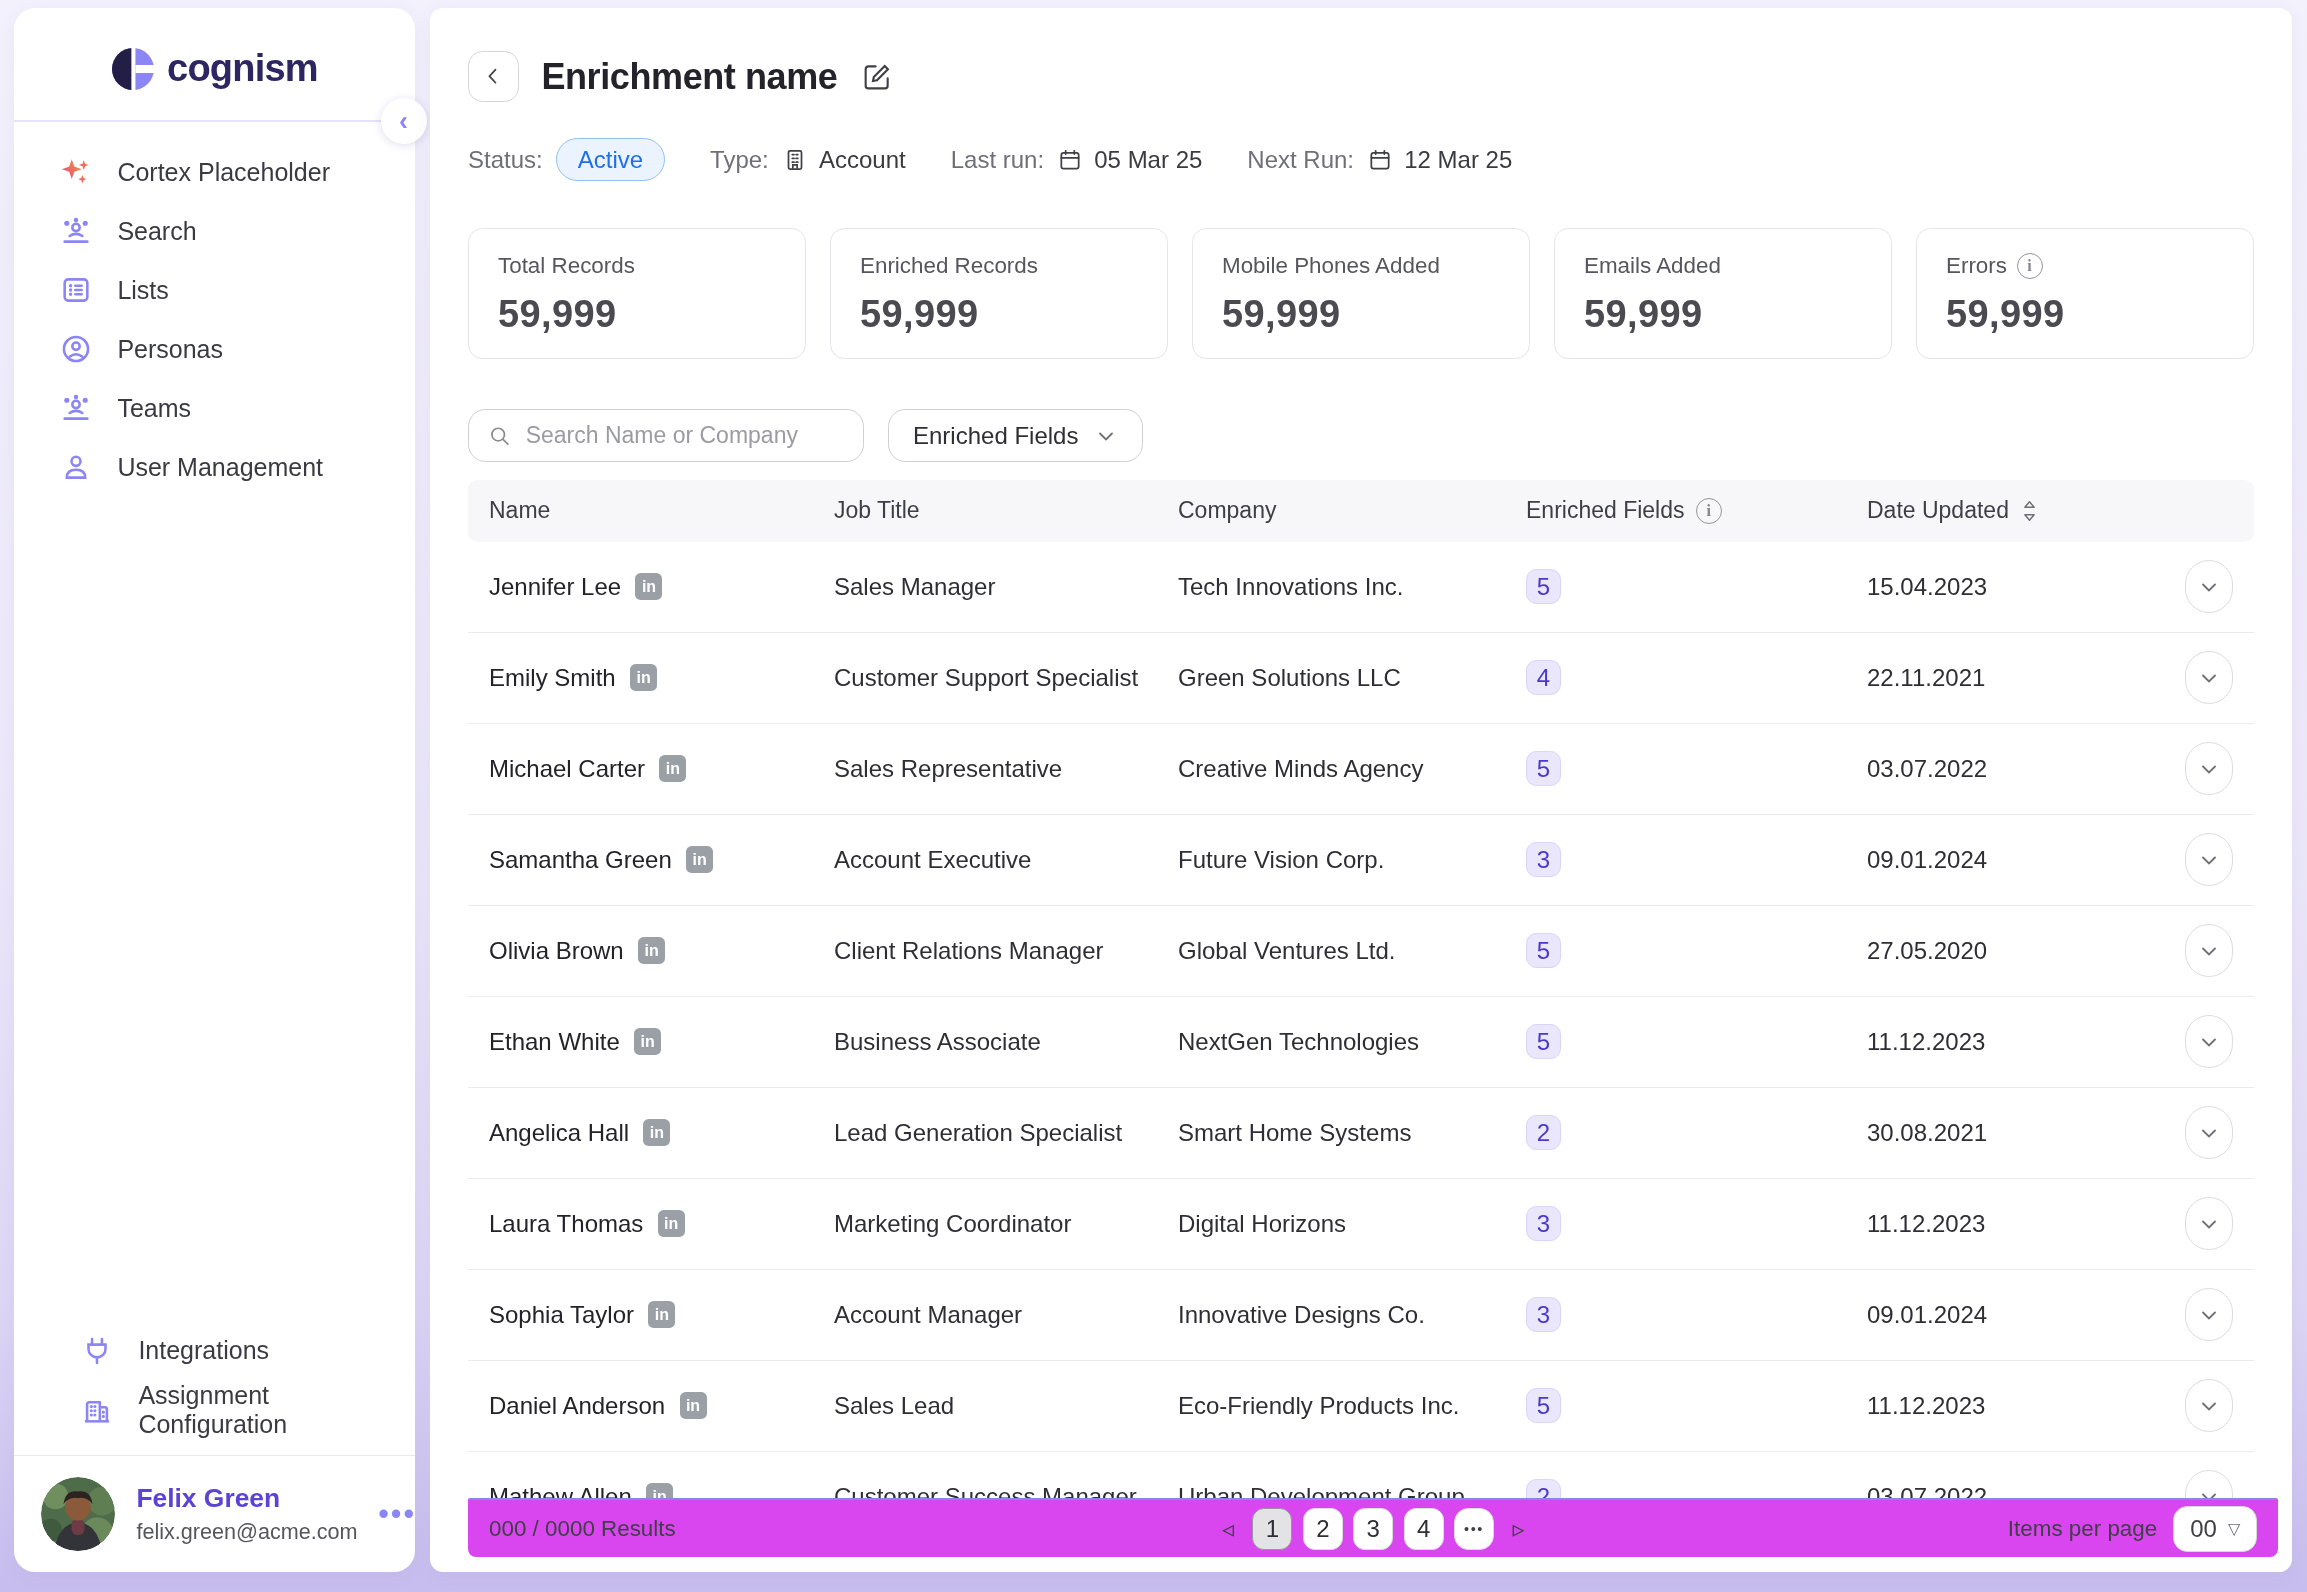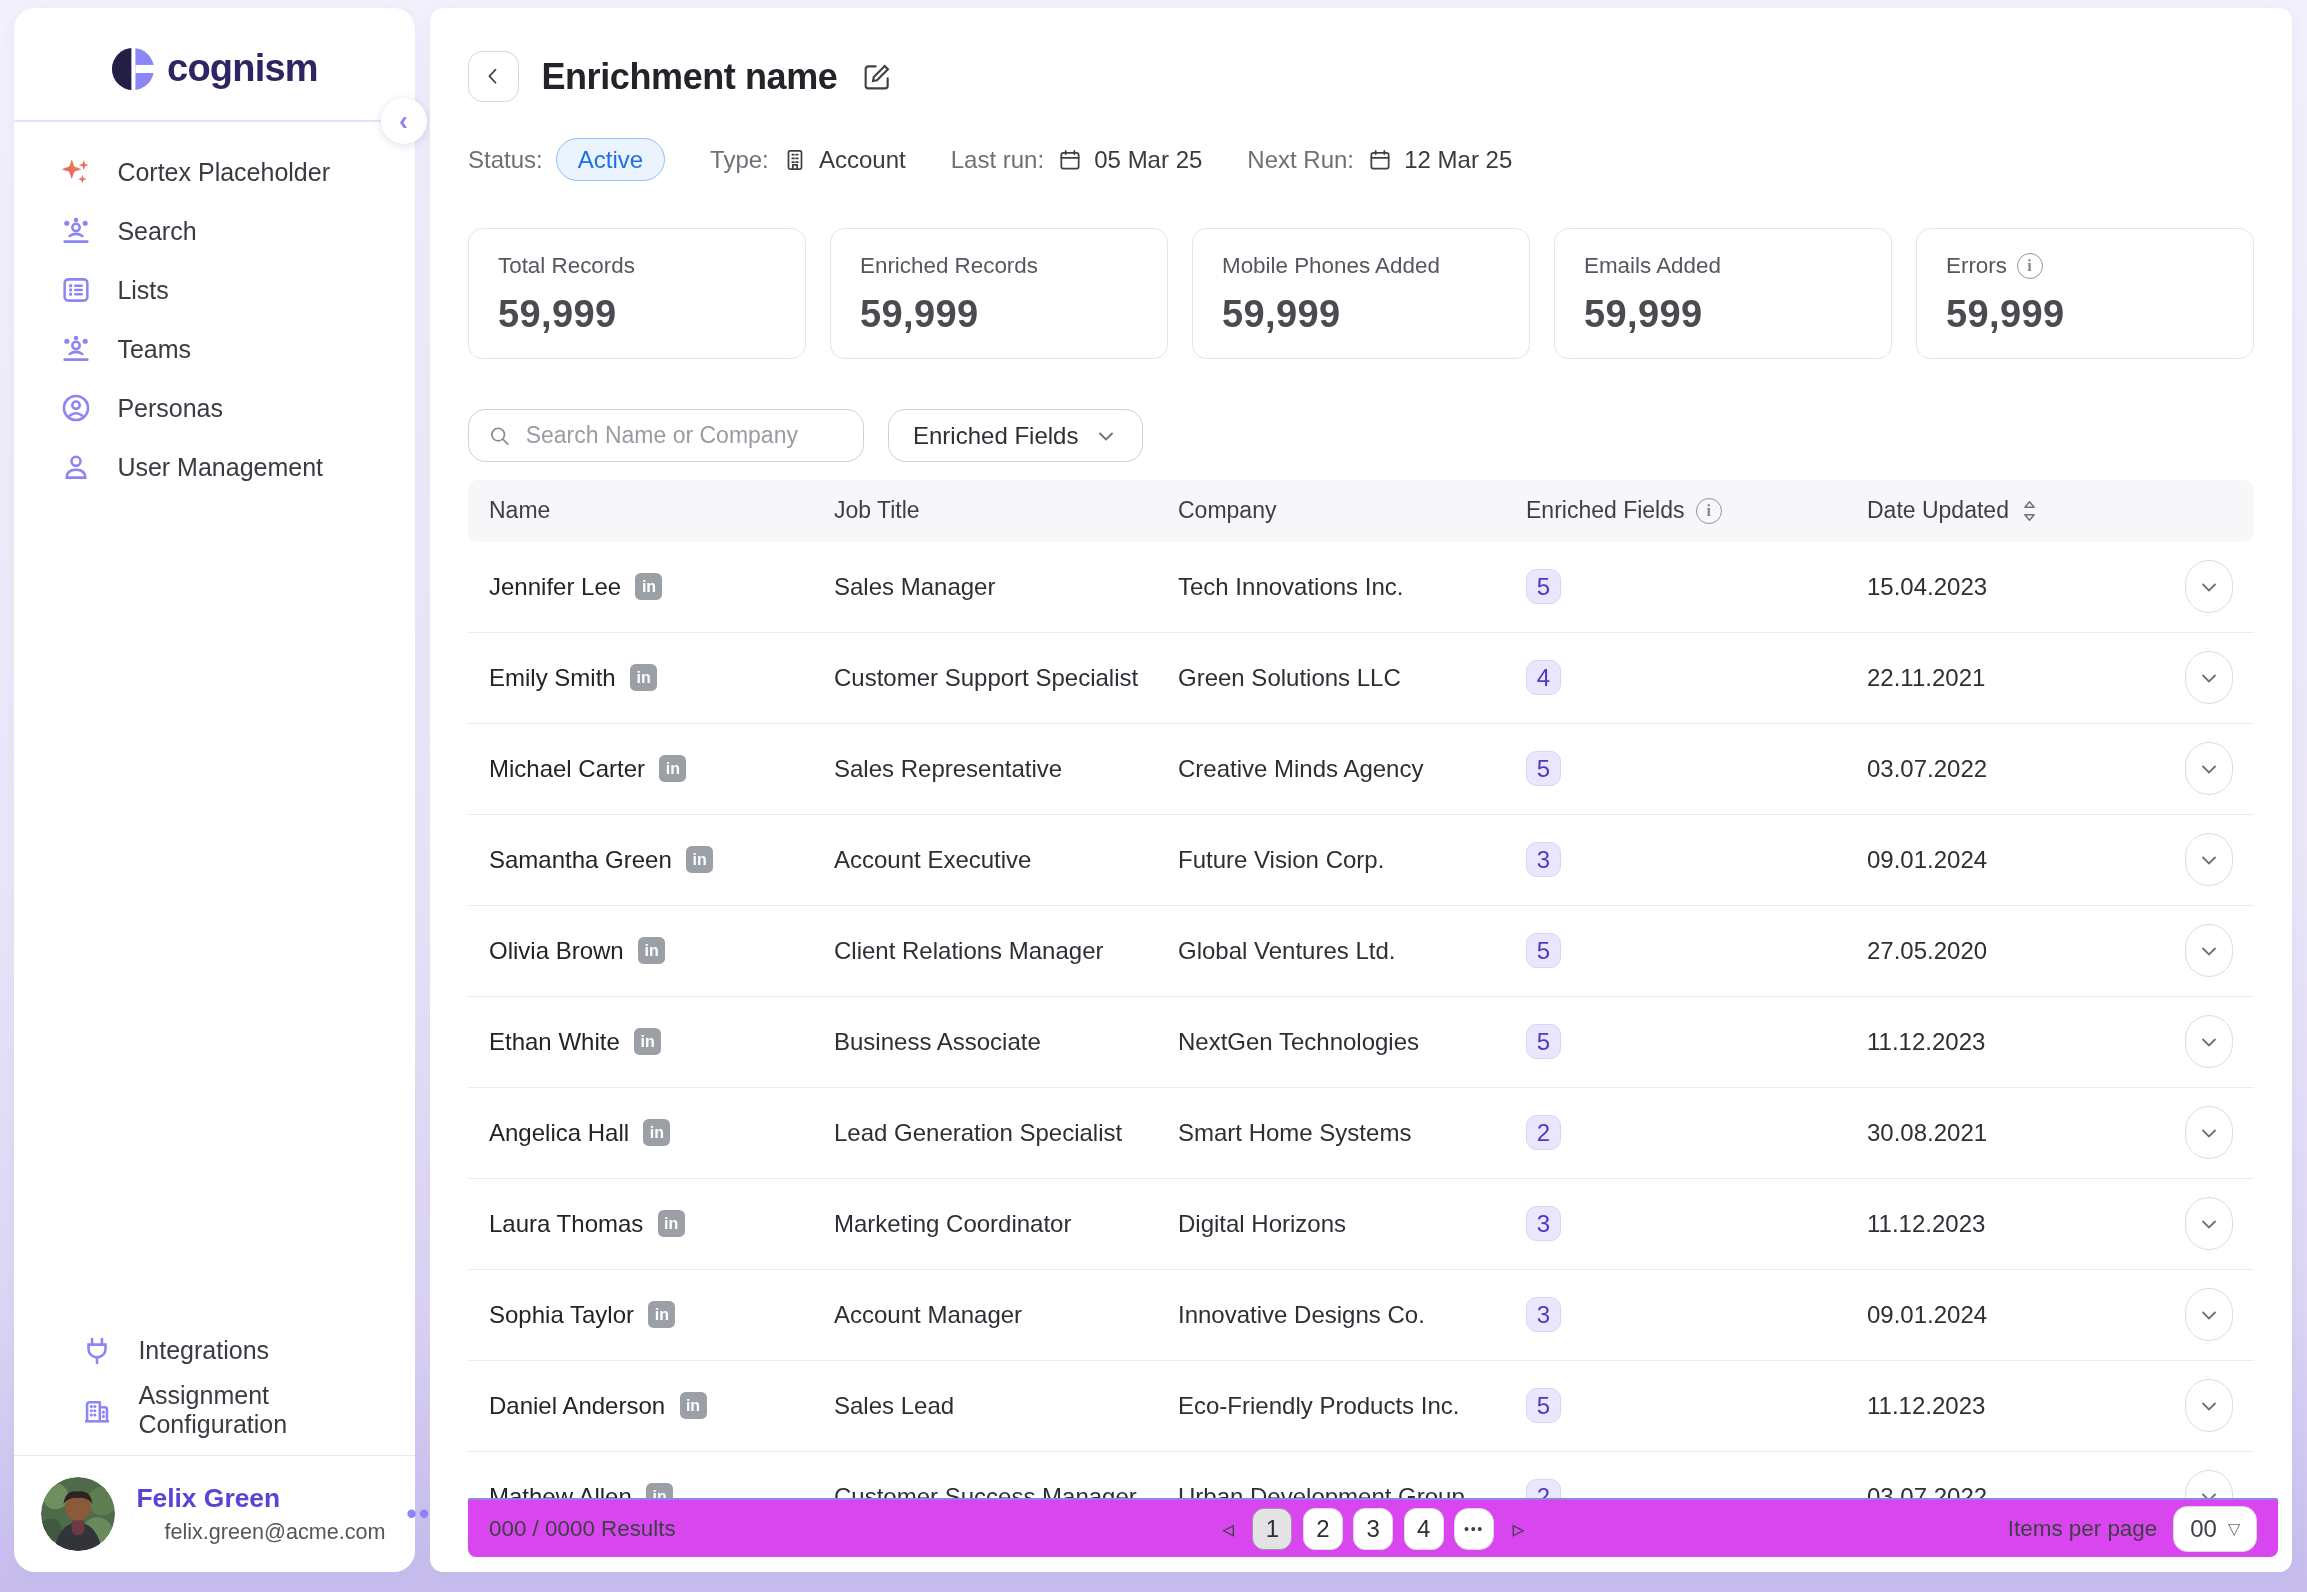--- a/index.html
+++ b/index.html
@@ -22,21 +22,21 @@
   .nav{ padding:21px 21px 0 24px; display:flex; flex-direction:column; }
   .nav-item{ display:flex; align-items:center; gap:24px; height:59px; padding:0 21px; border-radius:13px;
     font-size:25px; color:#3a3a42; cursor:pointer; }
   .nav-item.active{ background:#edebfc; }
   .nav-item .nicon{ width:34px; height:34px; flex:0 0 34px; display:flex; align-items:center; justify-content:center;}
   .nav-bottom{ position:absolute; left:21px; right:21px; bottom:133px; }
   .user-card{ position:absolute; left:0; right:0; bottom:0; height:117px; border-top:1.6px solid #e9e6f8;
     display:flex; align-items:center; padding:0 27px; gap:21px; border-radius:0 0 21px 21px;}
   .avatar{ width:74px; height:74px; border-radius:50%; overflow:hidden; flex:0 0 74px;}
   .user-name{ font-size:26.4px; font-weight:700; color:#5a43d6; }
-  .user-email{ font-size:21.6px; color:#55555c; margin-top:4.8px;margin-left:28px;}
+  .user-email{ font-size:21.6px; color:#55555c; margin-top:4.8px;}
   .user-menu{ margin-left:auto; color:#8b85f5; font-size:29px; font-weight:700; letter-spacing:2.4px; cursor:pointer;}
   
   .main{ position:absolute; left:430px; top:8px; width:1862px; height:1564px; background:#fff;
     border-radius:13px; overflow:hidden; box-shadow:0 3.2px 19px rgba(80,70,160,.06);}
   .main-inner{ padding:0 38px; }
   .header-row{ display:flex; align-items:center; gap:22.4px; margin-top:42px; height:53px;}
   .back-btn{ width:51px; height:51px; border:1.6px solid #d6d6da; border-radius:14.4px; background:#fff;
     display:flex; align-items:center; justify-content:center; cursor:pointer;}
   .page-title{ font-size:36px; font-weight:700; color:#232329; letter-spacing:-0.4px;}
   .edit-btn{ width:35px; height:35px; cursor:pointer; display:flex; align-items:center; justify-content:center;}
@@ -138,39 +138,39 @@
             <rect x="4" y="4.5" width="16" height="15" rx="2.5"></rect>
             <path d="M8.2 9 h.01 M8.2 12 h.01 M8.2 15 h.01" stroke-width="2.4"></path>
             <path d="M11.5 9 H16 M11.5 12 H16 M11.5 15 H16"></path>
           </svg>
         </span>
         <span>Lists</span>
       </div>
       <div class="nav-item">
         <span class="nicon">
           <svg width="34" height="34" viewBox="0 0 24 24" fill="none" stroke="#8b85f5" stroke-width="1.8" stroke-linecap="round">
+            <circle cx="12" cy="12" r="8.5"></circle>
+            <circle cx="12" cy="10" r="2.6"></circle>
+            <path d="M7.5 17.5 Q12 14 16.5 17.5"></path>
+          </svg>
+        </span>
+        <span>Personas</span>
+      </div>
+      <div class="nav-item">
+        <span class="nicon">
+          <svg width="34" height="34" viewBox="0 0 24 24" fill="none" stroke="#8b85f5" stroke-width="1.8" stroke-linecap="round">
             <circle cx="12" cy="9.5" r="2.6"></circle>
             <path d="M7.5 15.5 Q12 12.5 16.5 15.5"></path>
             <circle cx="5.5" cy="6.5" r="1.8" fill="#8b85f5" stroke="none"></circle>
             <circle cx="18.5" cy="6.5" r="1.8" fill="#8b85f5" stroke="none"></circle>
             <circle cx="12" cy="4.2" r="1.6" fill="#8b85f5" stroke="none"></circle>
             <path d="M4 19.5 H20"></path>
           </svg>
         </span>
         <span>Teams</span>
-      </div>
-      <div class="nav-item">
-        <span class="nicon">
-          <svg width="34" height="34" viewBox="0 0 24 24" fill="none" stroke="#8b85f5" stroke-width="1.8" stroke-linecap="round">
-            <circle cx="12" cy="12" r="8.5"></circle>
-            <circle cx="12" cy="10" r="2.6"></circle>
-            <path d="M7.5 17.5 Q12 14 16.5 17.5"></path>
-          </svg>
-        </span>
-        <span>Personas</span>
       </div>
       <div class="nav-item">
         <span class="nicon">
           <svg width="34" height="34" viewBox="0 0 24 24" fill="none" stroke="#8b85f5" stroke-width="1.8" stroke-linecap="round">
             <circle cx="12" cy="8" r="3.2"></circle>
             <path d="M5.5 19.5 Q5.5 14 12 14 Q18.5 14 18.5 19.5 Z"></path>
           </svg>
         </span>
         <span>User Management</span>
       </div>

